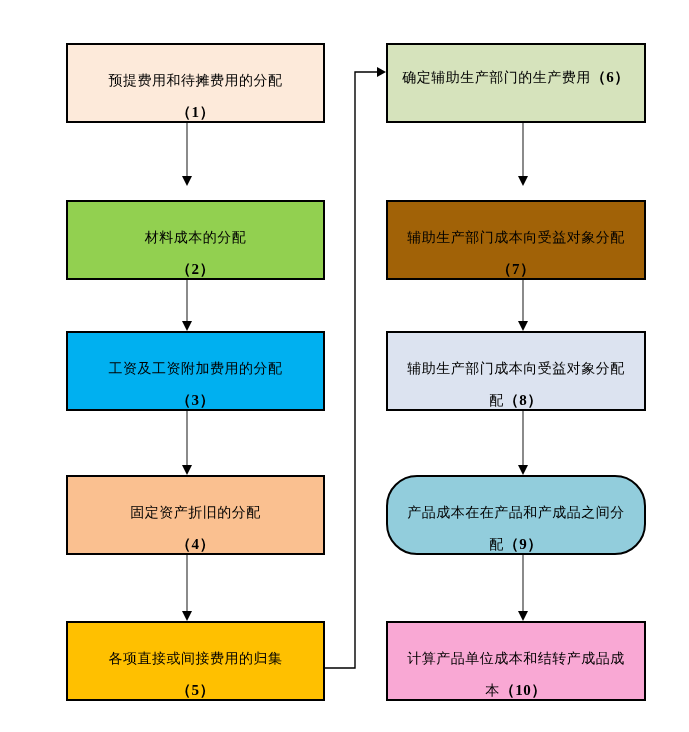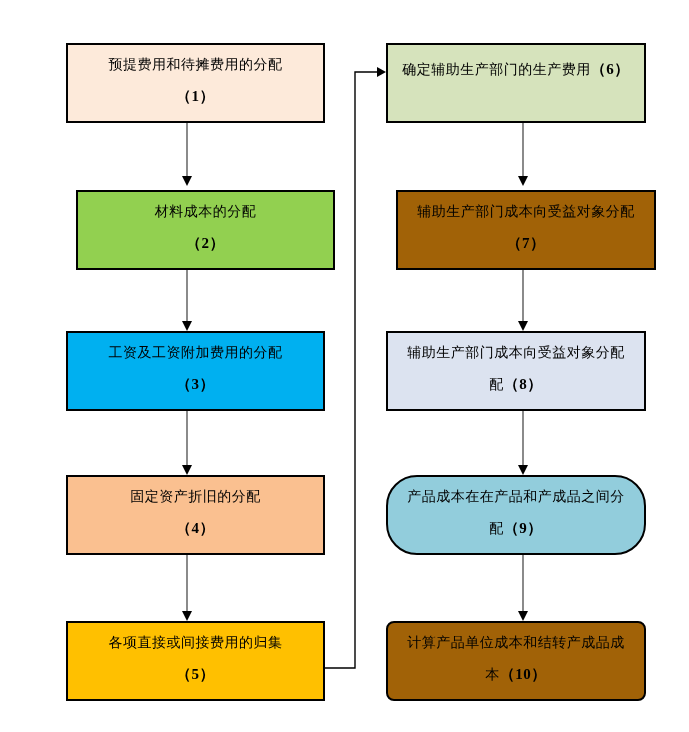--- a/index.html
+++ b/index.html
@@ -17,38 +17,38 @@
     left: 0; top: 0;
     width: 689px; height: 732px;
     pointer-events: none;
   }
   .flow-box {
     position: absolute;
     box-sizing: border-box;
     border: 2px solid #000000;
     height: 80px;
     text-align: center;
-    padding-top: 3px;
+    padding-top: 19px;
   }
-  .flow-box.single { padding-top: 8px; }
+  .flow-box.single { padding-top: 16px; }
   .box-line {
     height: 32px;
     line-height: 32px;
     font-size: 14px;
     letter-spacing: 0.5px;
     white-space: nowrap;
   }
   .box-num {
     font-weight: bold;
     font-size: 15px;
   }
   .col-left  { left: 66px;  width: 259px; }
   .col-right { left: 386px; width: 260px; }
   .row-1 { top: 43px; }
-  .row-2 { top: 190px; margin-left: 10px; }
+  .row-2 { top: 200px; }
   .row-3 { top: 331px; }
   .row-4 { top: 475px; }
   .row-5 { top: 621px; }
 </style>
 </head>
 <body>
 
 <div class="page">
 
   <svg class="arrow-layer" width="689" height="732" viewBox="0 0 689 732">
@@ -130,18 +130,18 @@
   <div class="flow-box col-right row-3" style="background-color: rgb(220, 227, 240);">
     <div class="box-line"><span>辅助生产部门成本向受益对象分配</span><span class="box-num"></span></div>
     <div class="box-line"><span>配</span><span class="box-num">（8）</span></div>
   </div>
 
   <div class="flow-box col-right row-4" style="background-color: rgb(146, 205, 220); border-radius: 31px;">
     <div class="box-line"><span>产品成本在在产品和产成品之间分</span><span class="box-num"></span></div>
     <div class="box-line"><span>配</span><span class="box-num">（9）</span></div>
   </div>
 
-  <div class="flow-box col-right row-5" style="background-color: #a16207; border-radius: 8px;">
+  <div class="flow-box col-right row-5" style="background-color: #f9a8d4;">
     <div class="box-line"><span>计算产品单位成本和结转产成品成</span><span class="box-num"></span></div>
     <div class="box-line"><span>本</span><span class="box-num">（10）</span></div>
   </div>
 
 </div>
 
 </body></html>

